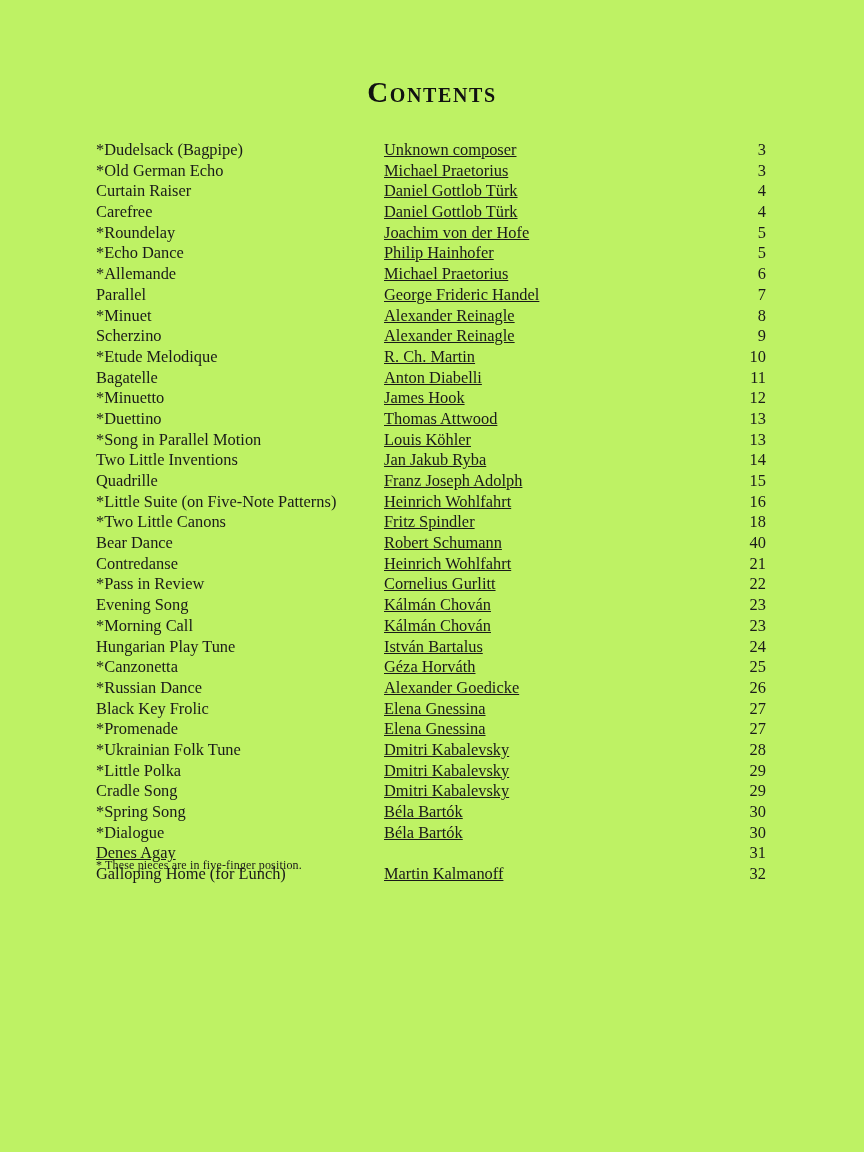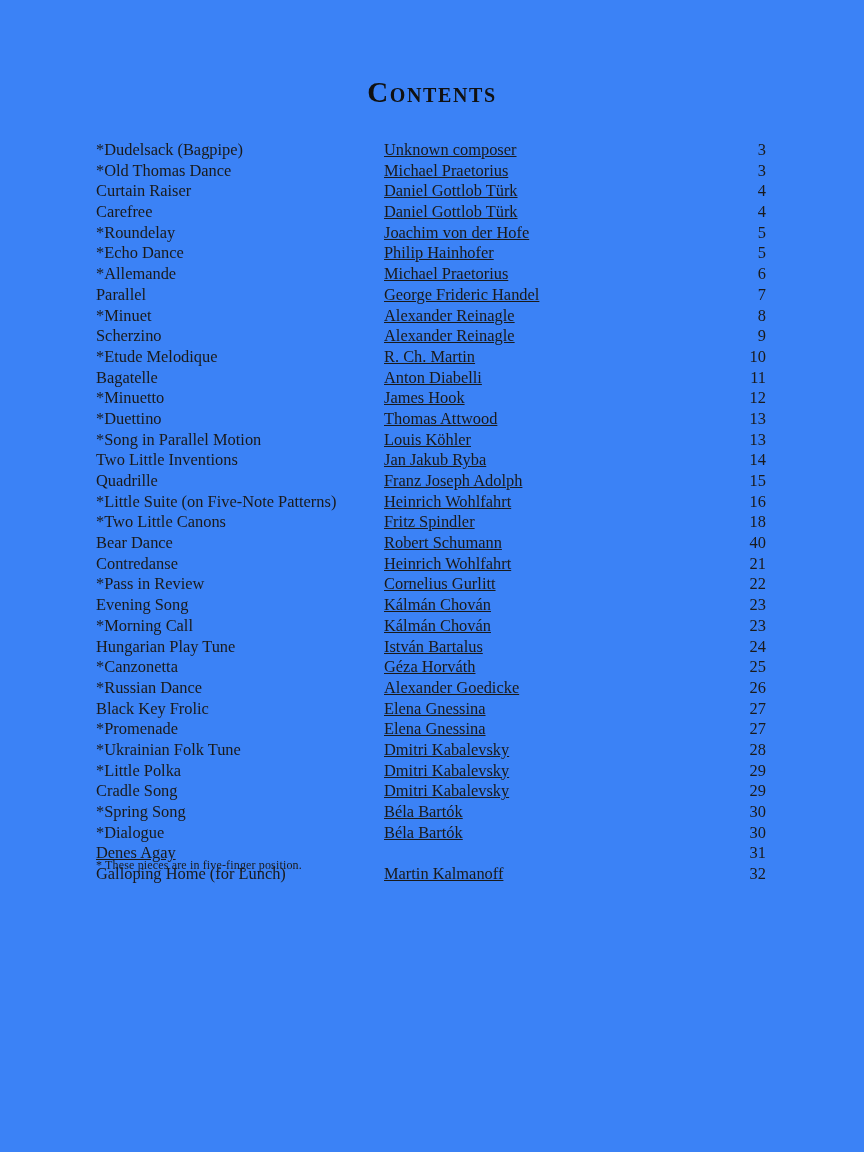--- a/index.html
+++ b/index.html
@@ -15,21 +15,21 @@
     color: #1a1a1a;
     overflow: hidden;
   }
 
   .page {
     position: absolute;
     left: 0;
     top: 0;
     width: 864px;
     height: 1152px;
-    background: #3b82f6;
+    background: #bef264;
   }
 
   .page-title {
     position: absolute;
     left: 0;
     top: 78px;
     width: 864px;
     text-align: center;
     font-family: "Liberation Serif", "DejaVu Serif", serif;
     font-weight: bold;
@@ -136,21 +136,21 @@
           <span class="leader"></span>
         </div>
         <div class="col-composer">
           <span class="entry-composer">Unknown composer</span>
           <span class="leader"></span>
         </div>
         <span class="entry-page">3</span>
       </div>
       <div class="toc-row">
         <div class="col-title">
-          <span class="entry-title">*Old Thomas Dance</span>
+          <span class="entry-title">*Old German Echo</span>
           <span class="leader"></span>
         </div>
         <div class="col-composer">
           <span class="entry-composer">Michael Praetorius</span>
           <span class="leader"></span>
         </div>
         <span class="entry-page">3</span>
       </div>
       <div class="toc-row">
         <div class="col-title">

